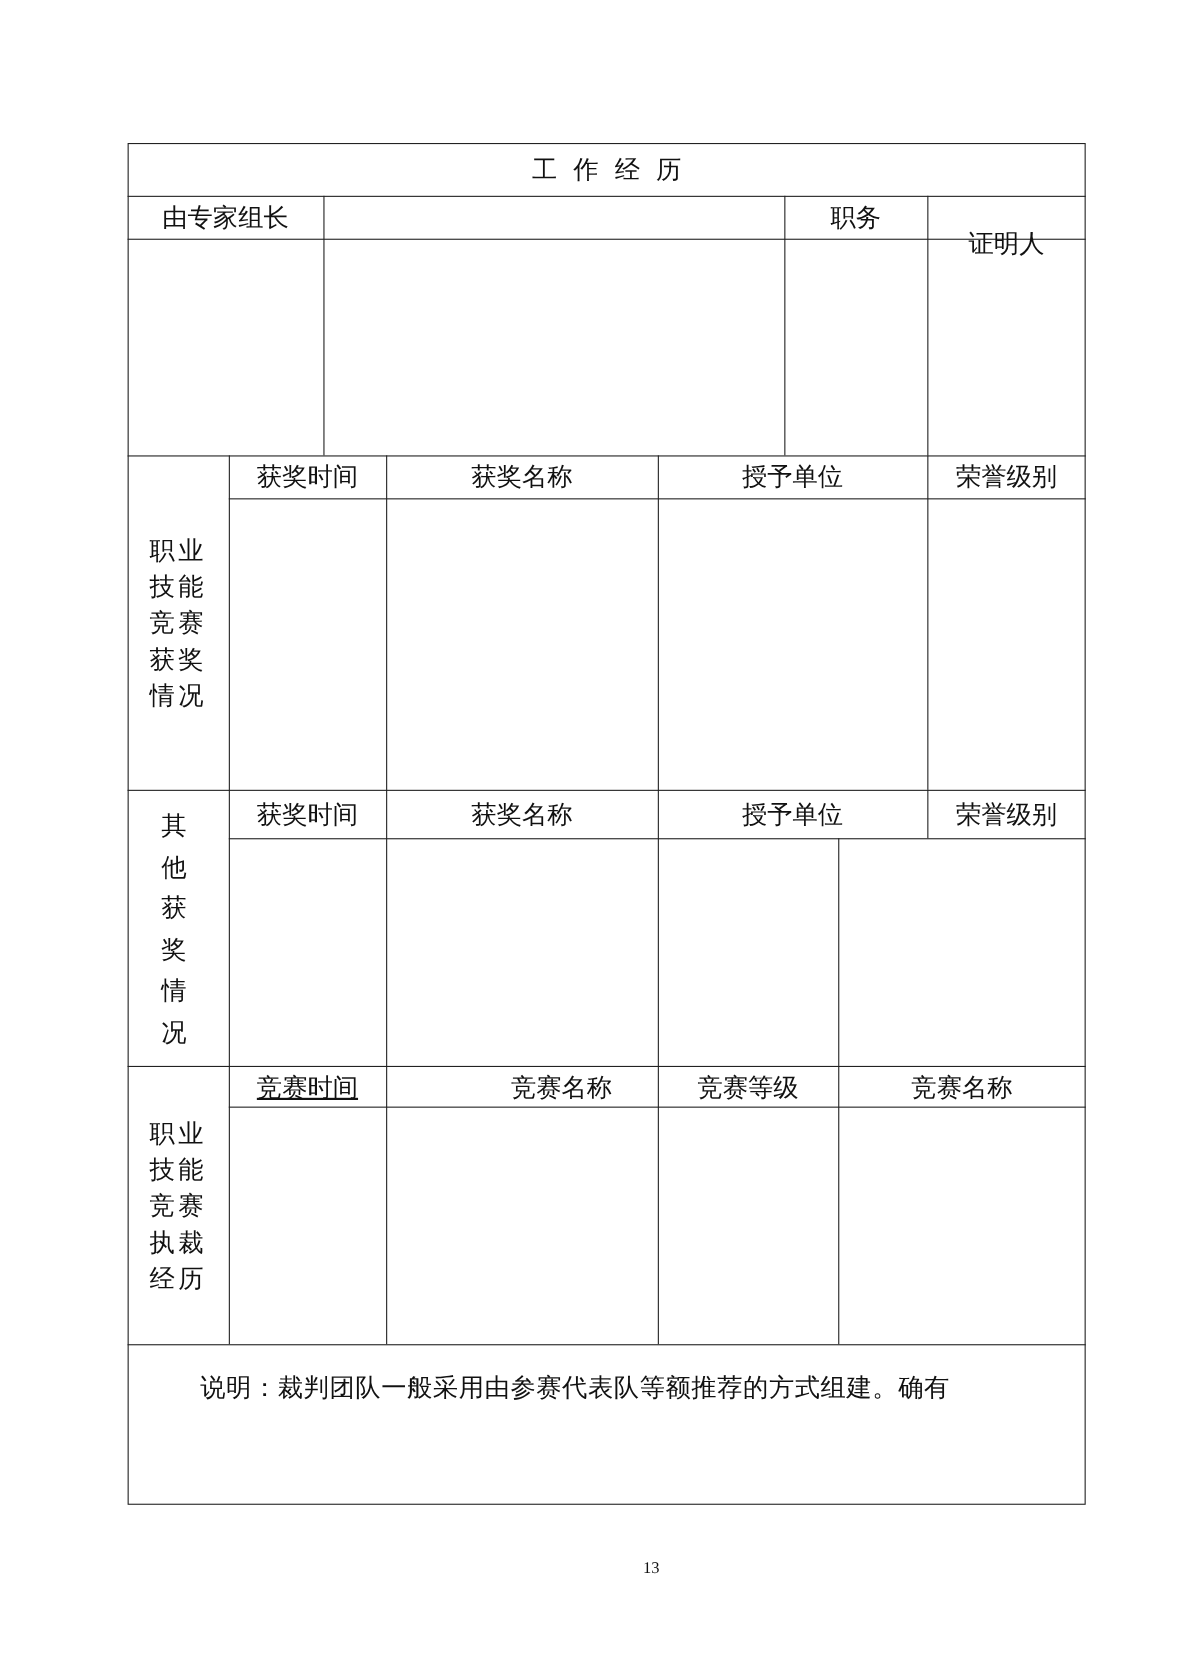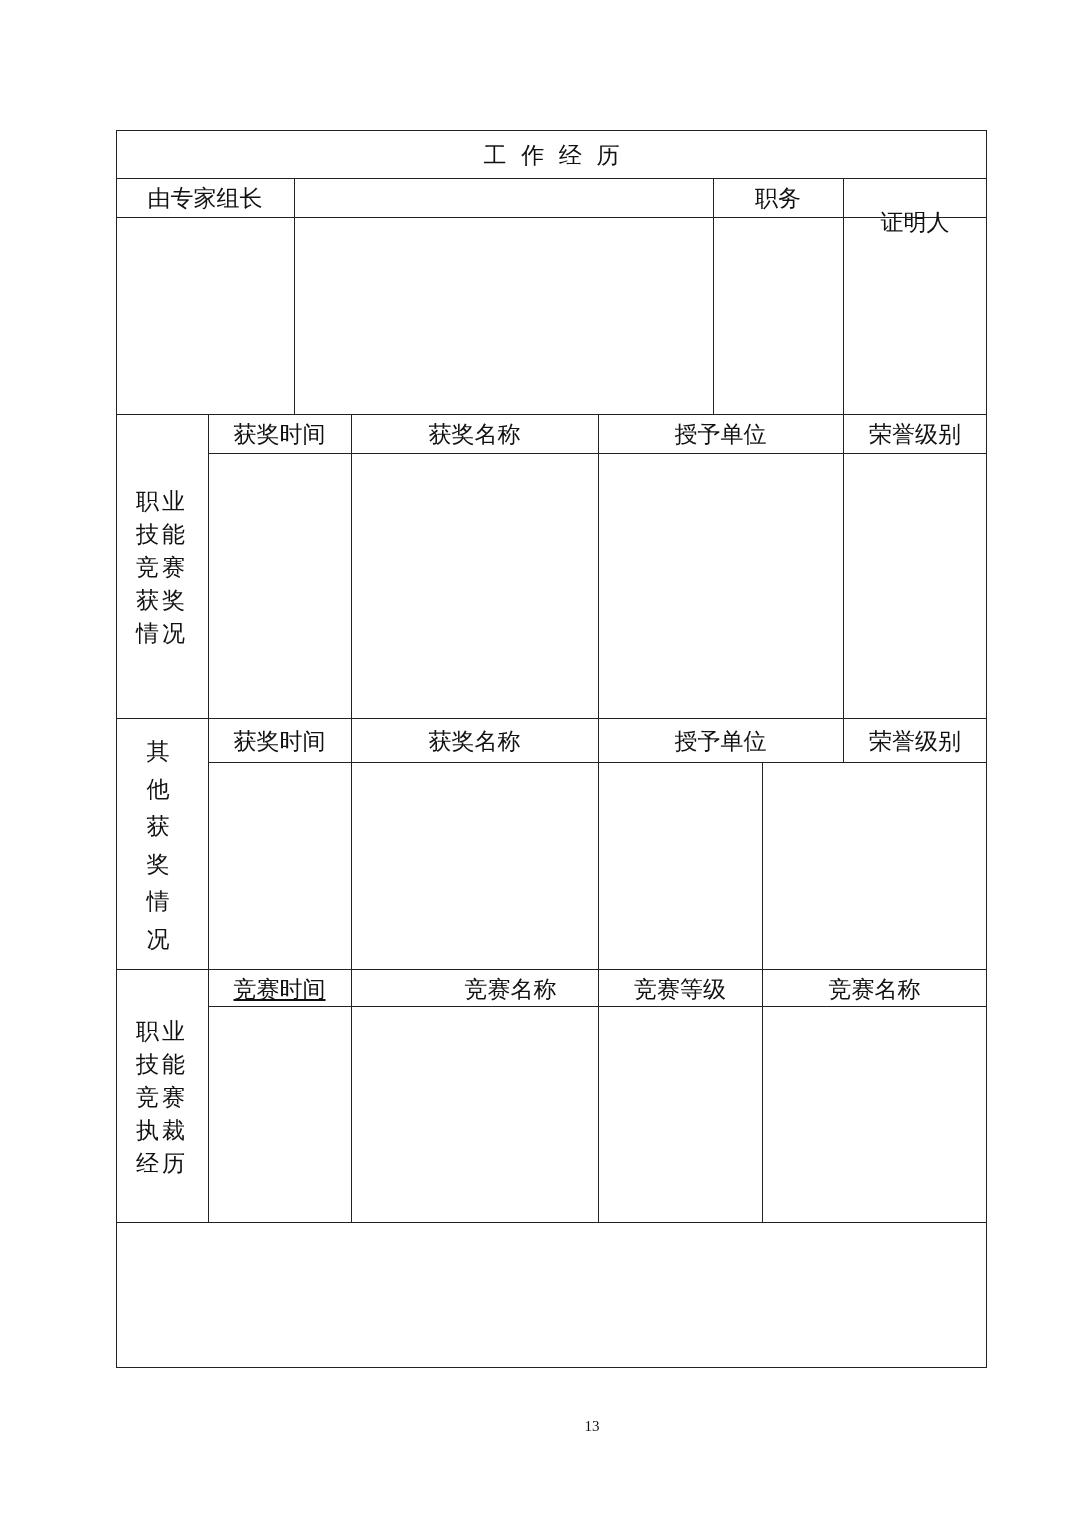--- a/index.html
+++ b/index.html
@@ -79,16 +79,17 @@
     <span>竞赛</span>
     <span>执裁</span>
     <span>经历</span>
   </div>
   <div class="t" style="left:196px; width:143px; top:976px;text-decoration:underline;">竞赛时间</div>
   <div class="t" style="left:339px; width:247px; top:976px;padding-left:36px;">竞赛名称</div>
   <div class="t" style="left:586px; width:164px; top:976px;">竞赛等级</div>
   <div class="t" style="left:750px; width:225px; top:976px;">竞赛名称</div>
 
   <div class="note">
+    <p style="text-indent:56px;">说明：裁判团队一般采用由参赛代表队等额推荐的方式组建。确有</p>
   </div>
 
   <div class="pagenum">13</div>
 </div>
 
 </body></html>

